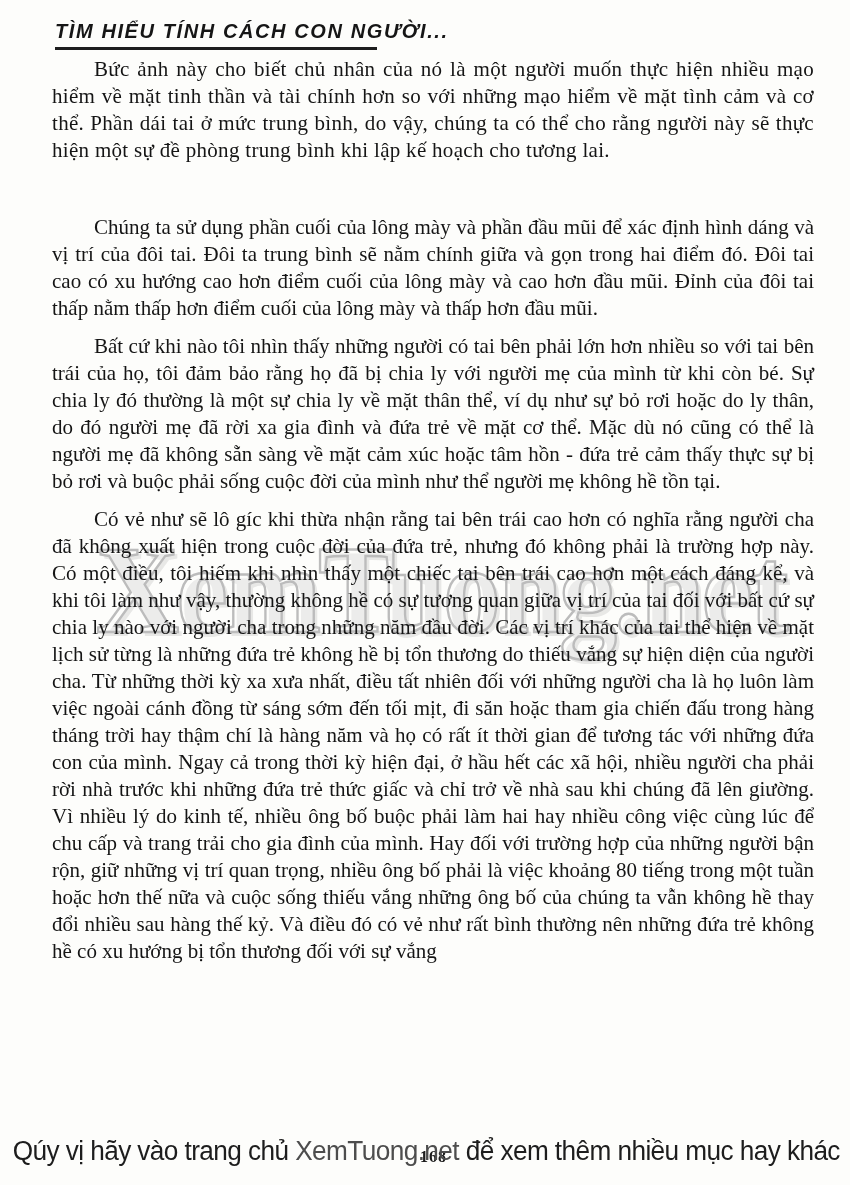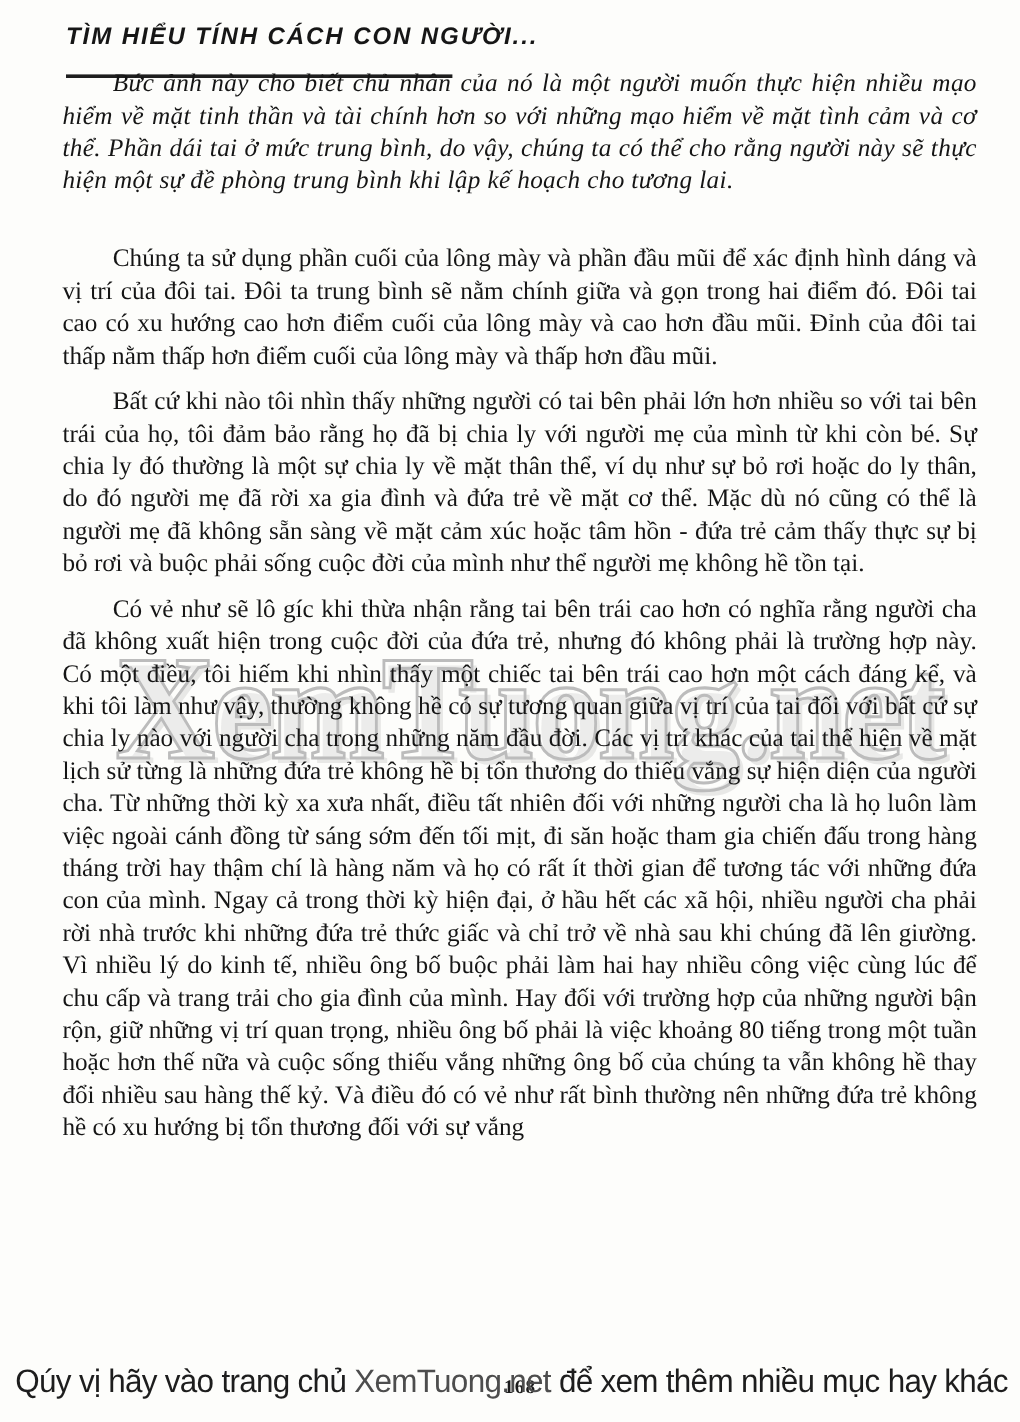--- a/index.html
+++ b/index.html
@@ -11,21 +11,21 @@
     overflow:hidden;
     font-family:"Liberation Serif", serif;
     color:var(--text-color,#151515);
   }
 
   
   .header {
     position:absolute; top:20px; left:55px; z-index:2;
     width:322px;
     border-bottom:3px solid #1e1e1e;
-    padding-bottom:19px;
+    padding-bottom:4px;
   }
   .header-title {
     font-family:"Liberation Sans", sans-serif;
     font-weight:bold; font-style:italic;
     font-size:20px; letter-spacing:1.6px;
     color:#161616; white-space:nowrap;
   }
 
   
   .watermark {
@@ -42,21 +42,21 @@
 
   
   .content {
     position:absolute; top:56px; left:52px; z-index:2;
     width:762px;
     font-size:21px; line-height:27px;
     text-align:justify;
     color:var(--text-color,#151515);
   }
   .para { margin:0 0 11px 0; text-indent:42px; }
-  .para.italic { font-style:italic; margin-bottom:38px; letter-spacing:0.3px; }
+  .para.italic { margin-bottom:50px; letter-spacing:0.3px; }
   .para b { font-weight:normal; }
 
   
   .footer {
     position:absolute; top:1136px; left:0; width:100%; z-index:3;
     text-align:center;
     font-family:"Liberation Sans", sans-serif;
     font-size:27px; letter-spacing:-0.6px;
     color:var(--footer-color,#1d1d1d);
     transform:scaleX(0.97); transform-origin:center top;

